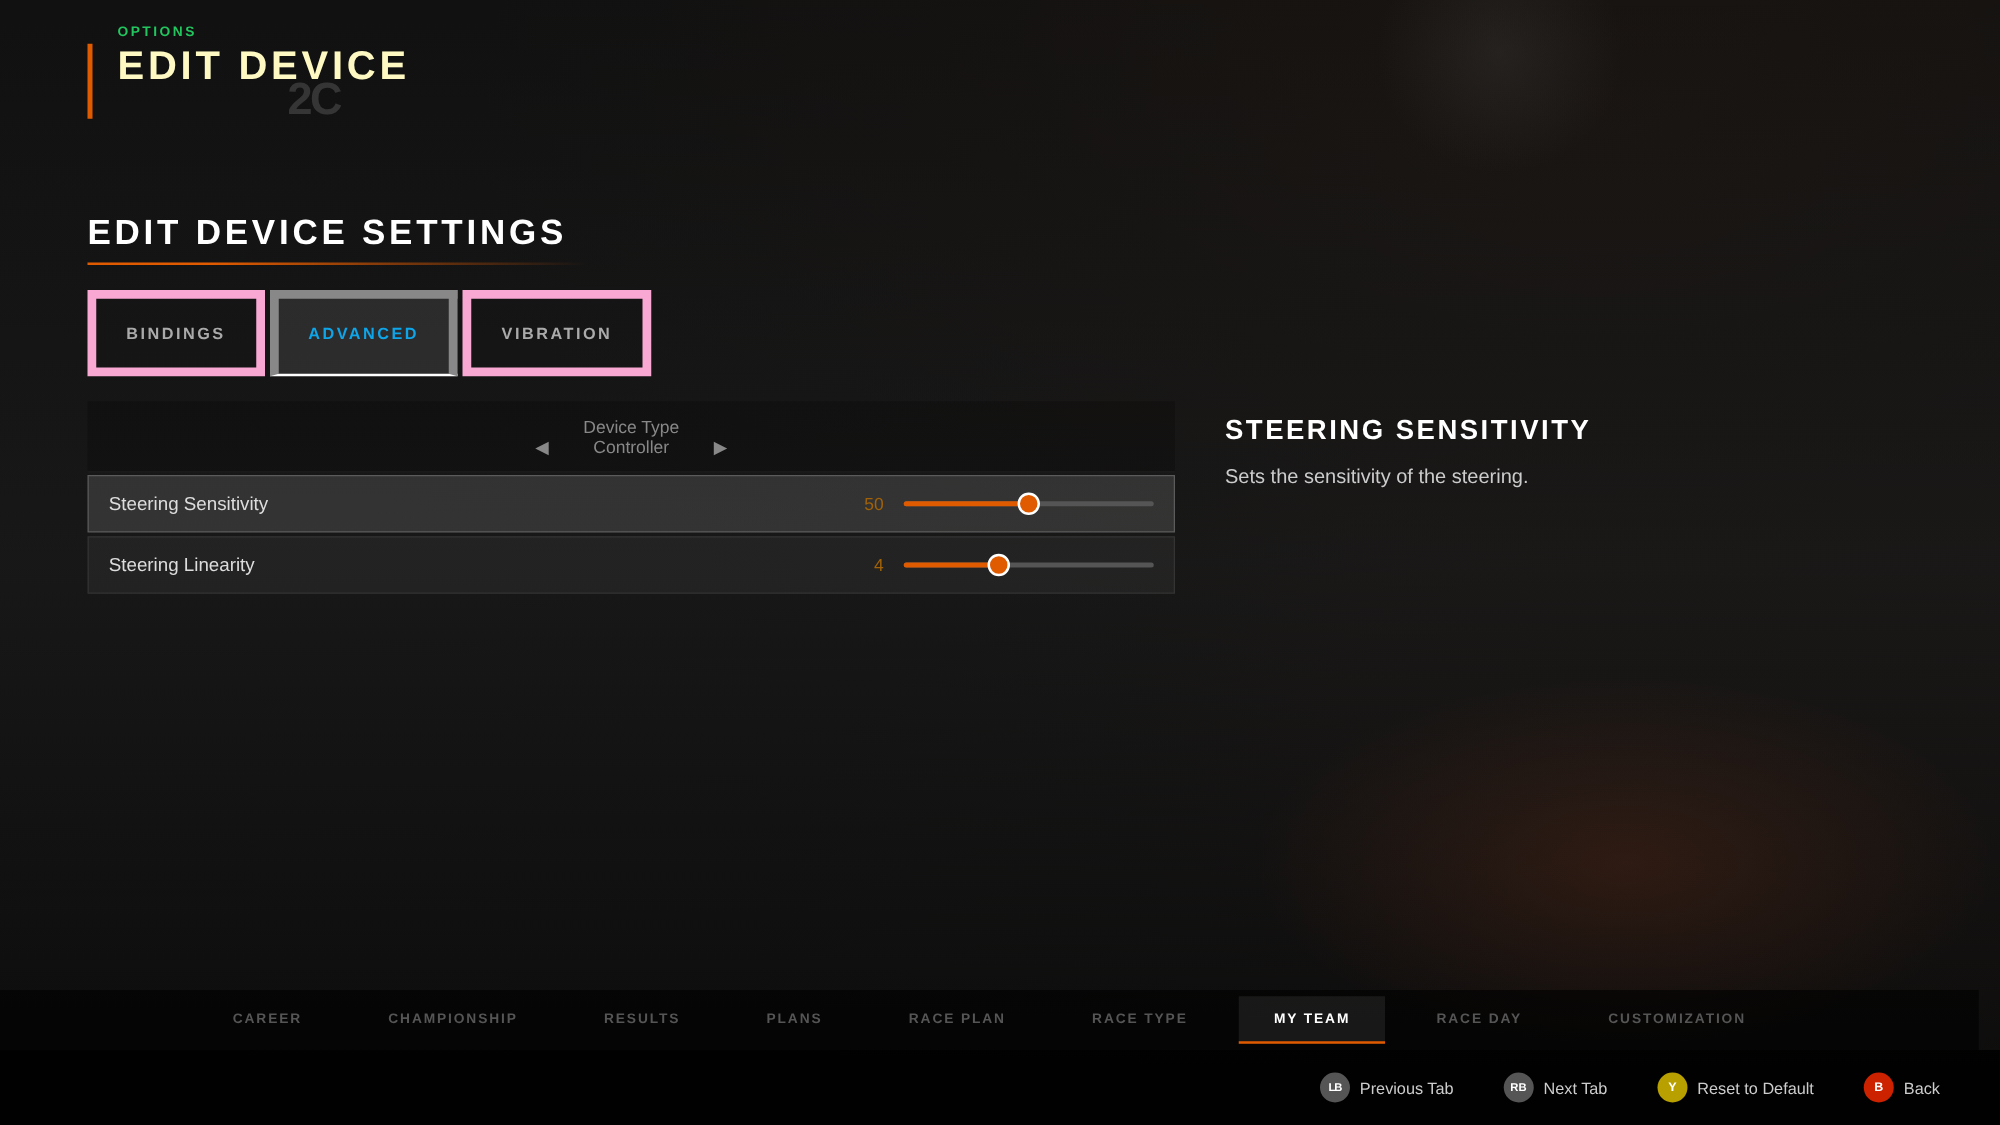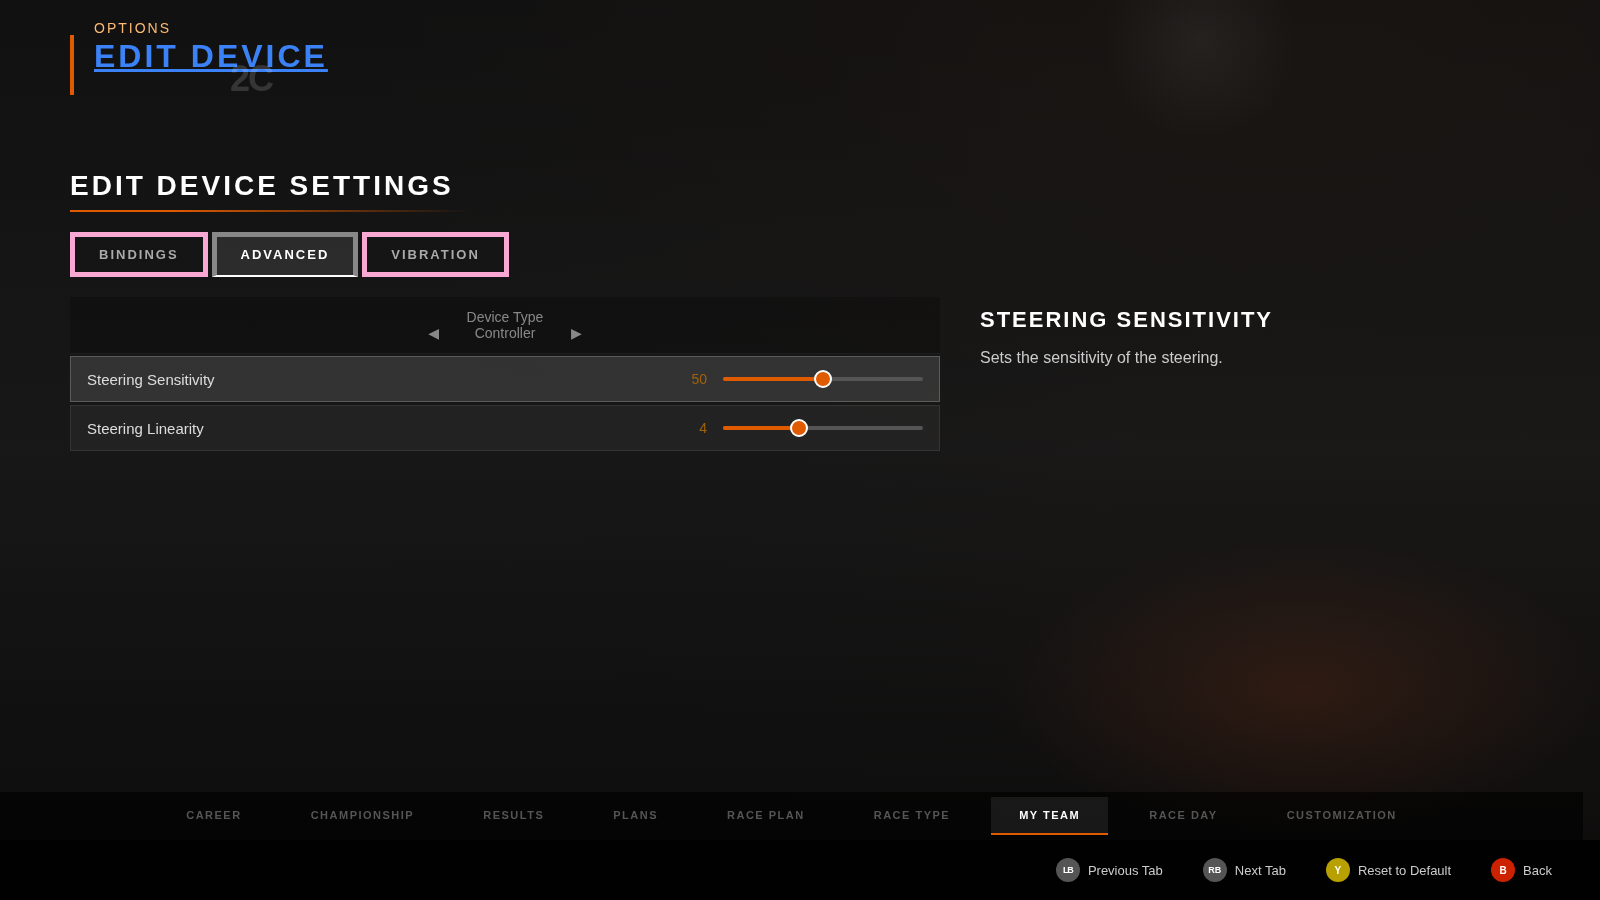--- a/index.html
+++ b/index.html
@@ -57,35 +57,34 @@
       align-items: flex-start;
       padding: 20px 70px;
     }
 
     .header-left {
       display: flex;
       flex-direction: column;
     }
 
     .header-left .options-label {
-      font-size: 14px;
-      font-weight: 400;
+      font-size: 11px;
+      font-weight: 700;
       letter-spacing: 2px;
-      color: #fdba74;
+      color: #22c55e;
       text-transform: uppercase;
     }
 
     .header-left .edit-device-title {
       font-size: 32px;
       font-weight: 900;
       letter-spacing: 3px;
-      color: #3b82f6;
+      color: #fef9c3;
       text-transform: uppercase;
       margin-top: 2px;
-      text-decoration: underline;
     }
 
     .header-divider {
       width: 4px;
       height: 60px;
       background: #e05a00;
       margin-right: 20px;
       margin-top: 15px;
     }
 
@@ -131,36 +130,36 @@
     }
 
     
     .tabs-container {
       display: flex;
       gap: 0;
       margin-bottom: 20px;
     }
 
     .tab {
-      padding: 10px 24px;
+      padding: 20px 24px;
       font-size: 13px;
       font-weight: 700;
       letter-spacing: 2px;
       text-transform: uppercase;
       cursor: pointer;
-      border: 5px solid #f9a8d4;
+      border: 7px solid #f9a8d4;
       color: #aaa;
       background: transparent;
       margin-right: 4px;
     }
 
     .tab.active {
       background: rgba(255,255,255,0.1);
       border-color: #888;
-      color: #ffffff;
+      color: #0ea5e9;
       border-bottom: 2px solid #fff;
     }
 
     
     .settings-area {
       display: flex;
       gap: 40px;
     }
 
     .settings-left {

